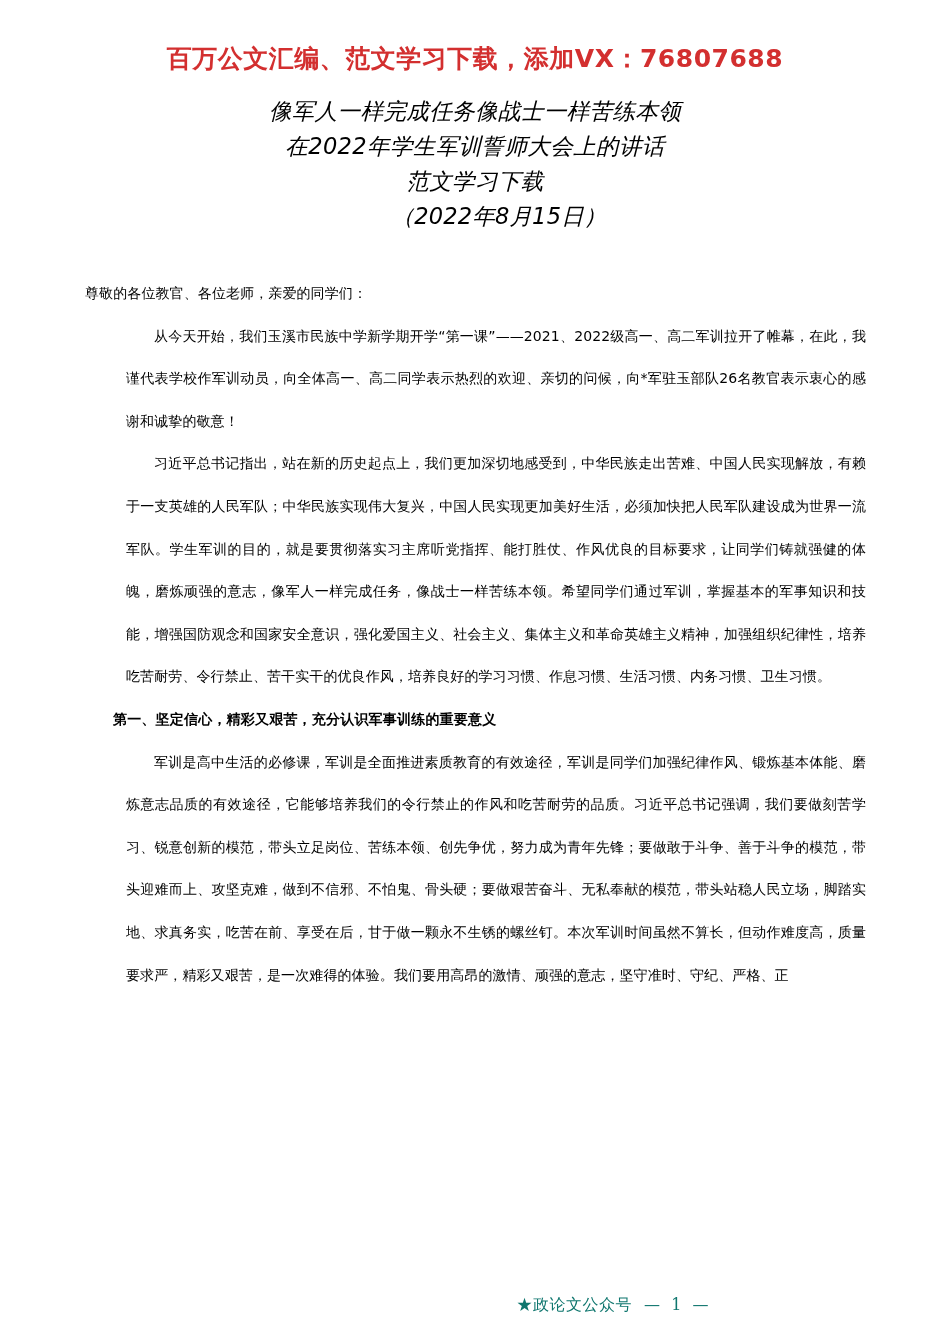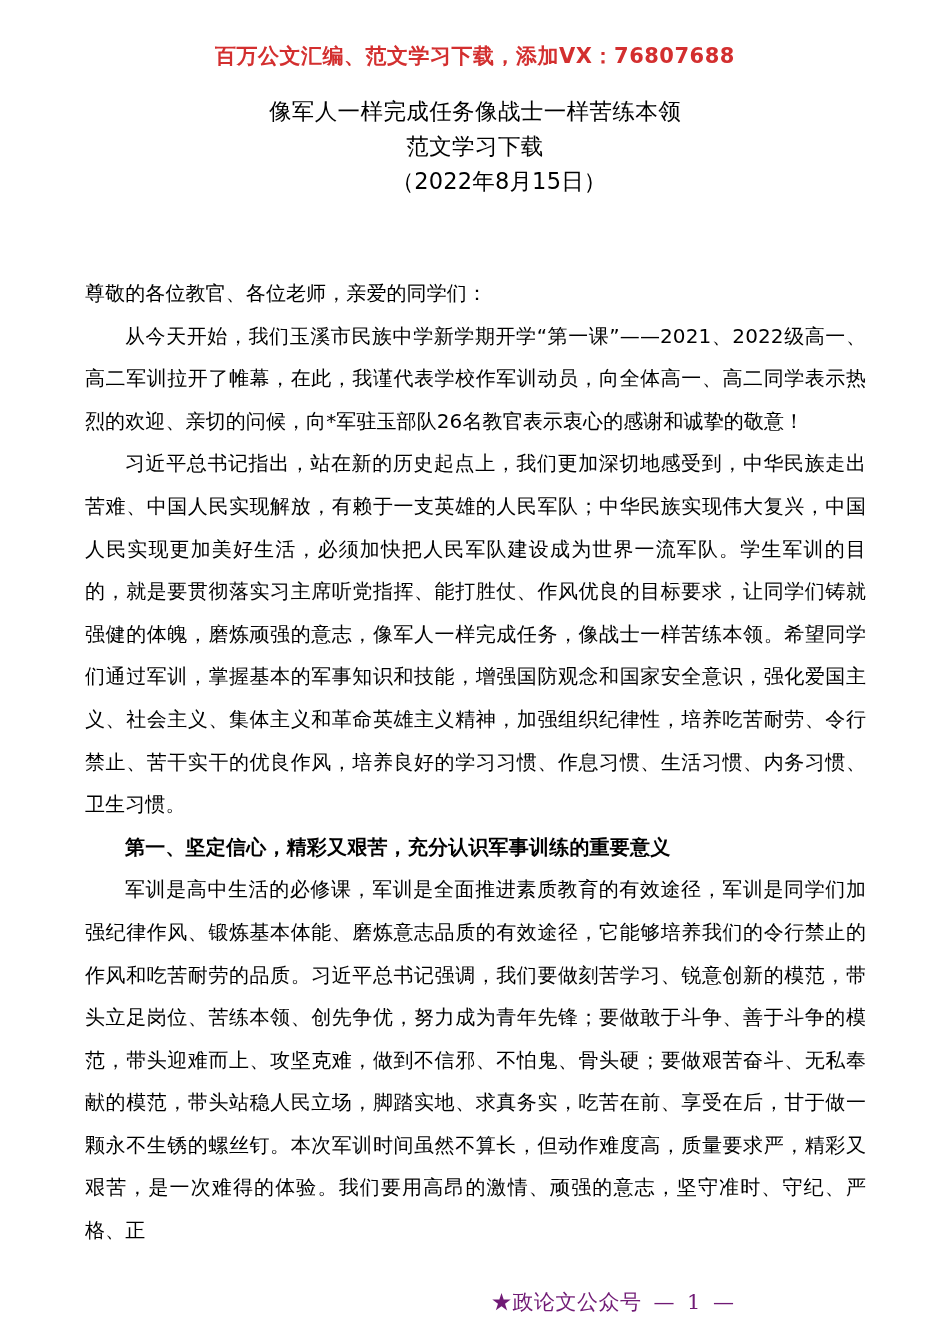--- a/index.html
+++ b/index.html
@@ -20,34 +20,35 @@
     box-sizing: border-box;
   }
 
   
   .promo-header {
     position: absolute;
     top: 42px;
     left: 0;
     width: 950px;
     text-align: center;
-    font-size: 21px;
+    font-size: 25px;
     font-weight: 700;
     letter-spacing: 0.5px;
     color: #d32f2f;
     white-space: nowrap;
   }
 
   
   .title-block {
     position: absolute;
     top: 94px;
     left: 0;
     width: 950px;
     text-align: center;
+    font-style: italic;
   }
   .title-line {
     font-size: 22.5px;
     font-weight: 400;
     color: #000000;
     line-height: 35px;
     letter-spacing: 0.4px;
     white-space: nowrap;
   }
   .title-line.date {
@@ -57,67 +58,69 @@
 
   
   .body-wrap {
     position: absolute;
     top: 272px;
     left: 85px;
     width: 781px;
   }
   p.para {
     margin: 0;
-    font-size: 20px;
+    font-size: 14px;
     line-height: 42.6px;
     color: #000000;
     text-align: justify;
     text-justify: inter-ideograph;
     letter-spacing: 0.1px;
     word-break: break-all;
   }
   p.indent {
     text-indent: 2em;
+    margin-left: 41px;
   }
   p.bold-head {
     font-weight: 700;
     text-indent: 2em;
     letter-spacing: 0.2px;
   }
 
   
   .footer {
     position: absolute;
     bottom: 28px;
     left: 0;
     width: 950px;
     text-align: center;
     padding-right: 22px;
     box-sizing: border-box;
   }
   .footer-inner {
     display: inline-block;
     font-family: "DejaVu Serif", "Liberation Serif", serif;
-    font-size: 21px;
-    color: #701a75;
+    font-size: 16px;
+    color: #0f766e;
     white-space: nowrap;
     margin-left: 300px;
   }
   .footer-brand { letter-spacing: 0.5px; }
   .footer-page { margin-left: 12px; letter-spacing: 3px; }
 </style>
 </head>
 <body>
 
 <div class="page">
 
   <div class="promo-header">百万公文汇编、范文学习下载，添加VX：76807688</div>
 
   <div class="title-block">
     <div class="title-line">像军人一样完成任务像战士一样苦练本领</div>
+    <div class="title-line">在2022年学生军训誓师大会上的讲话</div>
     <div class="title-line">范文学习下载</div>
     <div class="title-line date">（2022年8月15日）</div>
   </div>
 
   <div class="body-wrap">
     <p class="para">尊敬的各位教官、各位老师，亲爱的同学们：</p>
     <p class="para indent">从今天开始，我们玉溪市民族中学新学期开学“第一课”——2021、2022级高一、高二军训拉开了帷幕，在此，我谨代表学校作军训动员，向全体高一、高二同学表示热烈的欢迎、亲切的问候，向*军驻玉部队26名教官表示衷心的感谢和诚挚的敬意！</p>
     <p class="para indent">习近平总书记指出，站在新的历史起点上，我们更加深切地感受到，中华民族走出苦难、中国人民实现解放，有赖于一支英雄的人民军队；中华民族实现伟大复兴，中国人民实现更加美好生活，必须加快把人民军队建设成为世界一流军队。学生军训的目的，就是要贯彻落实习主席听党指挥、能打胜仗、作风优良的目标要求，让同学们铸就强健的体魄，磨炼顽强的意志，像军人一样完成任务，像战士一样苦练本领。希望同学们通过军训，掌握基本的军事知识和技能，增强国防观念和国家安全意识，强化爱国主义、社会主义、集体主义和革命英雄主义精神，加强组织纪律性，培养吃苦耐劳、令行禁止、苦干实干的优良作风，培养良好的学习习惯、作息习惯、生活习惯、内务习惯、卫生习惯。</p>
     <p class="para bold-head">第一、坚定信心，精彩又艰苦，充分认识军事训练的重要意义</p>
     <p class="para indent">军训是高中生活的必修课，军训是全面推进素质教育的有效途径，军训是同学们加强纪律作风、锻炼基本体能、磨炼意志品质的有效途径，它能够培养我们的令行禁止的作风和吃苦耐劳的品质。习近平总书记强调，我们要做刻苦学习、锐意创新的模范，带头立足岗位、苦练本领、创先争优，努力成为青年先锋；要做敢于斗争、善于斗争的模范，带头迎难而上、攻坚克难，做到不信邪、不怕鬼、骨头硬；要做艰苦奋斗、无私奉献的模范，带头站稳人民立场，脚踏实地、求真务实，吃苦在前、享受在后，甘于做一颗永不生锈的螺丝钉。本次军训时间虽然不算长，但动作难度高，质量要求严，精彩又艰苦，是一次难得的体验。我们要用高昂的激情、顽强的意志，坚守准时、守纪、严格、正</p>

